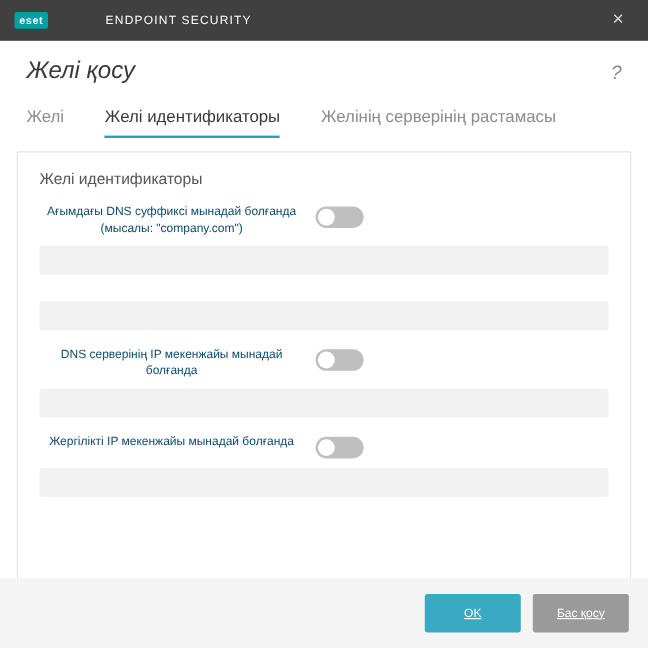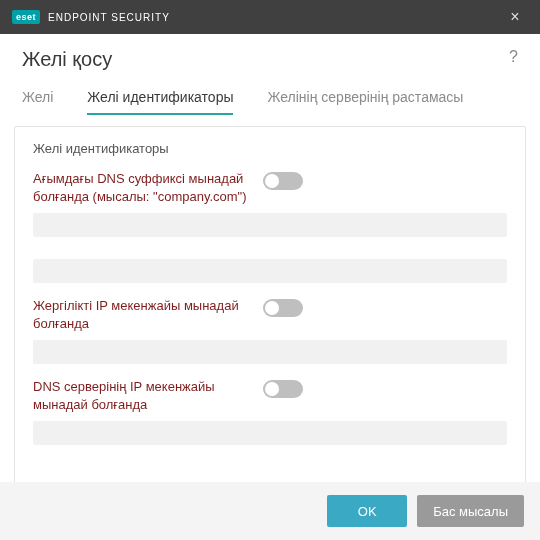--- a/index.html
+++ b/index.html
@@ -1,37 +1,37 @@
 <!DOCTYPE html>
 <html><head>
 <meta charset="utf-8">
 <style>
   * { box-sizing: border-box; margin: 0; padding: 0; }
   html, body { width: 540px; height: 540px; font-family: "Segoe UI", Arial, sans-serif; background: #fff; overflow: hidden; }
-  .titlebar { height: 34px; background: #404040; display: flex; align-items: center; padding: 0 10px 0 12px; color: #fff; }
+  .titlebar { height: 34px; background: #404040; display: flex; align-items: center; padding: 0 10px 0 12px; color: #fff; gap: 40px; }
   .brand-badge { background: #00a0a6; color: #fff; font-size: 9px; font-weight: 700; padding: 2px 4px; border-radius: 2px; letter-spacing: 0.5px; }
   .brand-text { font-size: 10px; letter-spacing: 1px; margin-left: 8px; font-weight: 400; }
   .tb-spacer { flex: 1; }
   .tb-close { width: 30px; text-align: center; font-size: 16px; color: #ddd; cursor: pointer; }
-  .header { padding: 14px 22px 8px 22px; display: flex; align-items: flex-start; }
+  .header { padding: 14px 22px 8px 22px; display: flex; align-items: flex-end; font-style: italic; }
   .header h1 { font-size: 20px; font-weight: 400; color: #3a3a3a; flex: 1; }
   .help { color: #888; font-size: 16px; cursor: pointer; }
   .tabs { display: flex; gap: 34px; padding: 4px 22px 0 22px; border-bottom: 1px solid transparent; }
   .tab { font-size: 14px; color: #8b8b8b; padding: 6px 0 8px 0; cursor: pointer; border-bottom: 2px solid transparent; }
   .tab.active { color: #3a3a3a; border-bottom-color: #29a4a9; }
   .panel { margin: 10px 14px 0 14px; border: 1px solid #e4e4e4; border-radius: 2px; height: 382px; overflow-y: auto; padding: 14px 18px; }
   .section-title { font-size: 13px; color: #555; margin-bottom: 14px; }
   .row { margin-bottom: 14px; }
   .row-top { display: flex; align-items: flex-start; }
-  .row-label { width: 230px; font-size: 13px; color: #7f1d1d; line-height: 1.35; padding-right: 10px; }
+  .row-label { width: 230px; font-size: 10px; color: #0c4a6e; line-height: 1.35; padding-right: 10px; text-align: center; }
   .toggle { width: 40px; height: 18px; background: #bfbfbf; border-radius: 9px; position: relative; cursor: pointer; margin-top: 2px; }
   .toggle .knob { position: absolute; left: 2px; top: 2px; width: 14px; height: 14px; background: #fff; border-radius: 50%; }
   .field { width: 100%; height: 24px; background: #f1f1f1; border: none; border-radius: 2px; margin-top: 8px; font-size: 13px; padding: 0 8px; color: #555; }
   .footer { position: absolute; bottom: 0; left: 0; right: 0; height: 58px; background: #f4f4f4; display: flex; align-items: center; justify-content: flex-end; padding: 0 16px; gap: 10px; }
-  .btn { min-width: 80px; height: 32px; border: none; border-radius: 2px; font-size: 13px; cursor: pointer; padding: 0 16px; }
+  .btn { min-width: 80px; height: 32px; border: none; border-radius: 2px; font-size: 10px; cursor: pointer; padding: 0 16px; text-decoration: underline; }
   .btn-primary { background: #3aa9c4; color: #fff; }
   .btn-secondary { background: #9a9a9a; color: #fff; }
   
   .panel::-webkit-scrollbar { width: 8px; }
   .panel::-webkit-scrollbar-thumb { background: #ddd; }
 </style>
 </head>
 <body>
 
 <div class="titlebar">
@@ -64,35 +64,35 @@
     </div>
     <input class="field" value="" style="">
   </div>
 
   <div class="row">
     <input class="field" value="" style="">
   </div>
 
   <div class="row">
     <div class="row-top">
-      <div class="row-label">Жергілікті IP мекенжайы мынадай болғанда</div>
+      <div class="row-label">DNS серверінің IP мекенжайы мынадай болғанда</div>
       <div class="toggle">
           <div class="knob"></div>
         </div>
     </div>
     <input class="field" value="" style="">
   </div>
 
   <div class="row">
     <div class="row-top">
-      <div class="row-label">DNS серверінің IP мекенжайы мынадай болғанда</div>
+      <div class="row-label">Жергілікті IP мекенжайы мынадай болғанда</div>
       <div class="toggle">
           <div class="knob"></div>
         </div>
     </div>
     <input class="field" value="" style="">
   </div>
 </div>
 
 <div class="footer">
   <button class="btn btn-primary">OK</button>
-  <button class="btn btn-secondary">Бас мысалы</button>
+  <button class="btn btn-secondary">Бас қосу</button>
 </div>
 
 </body></html>

